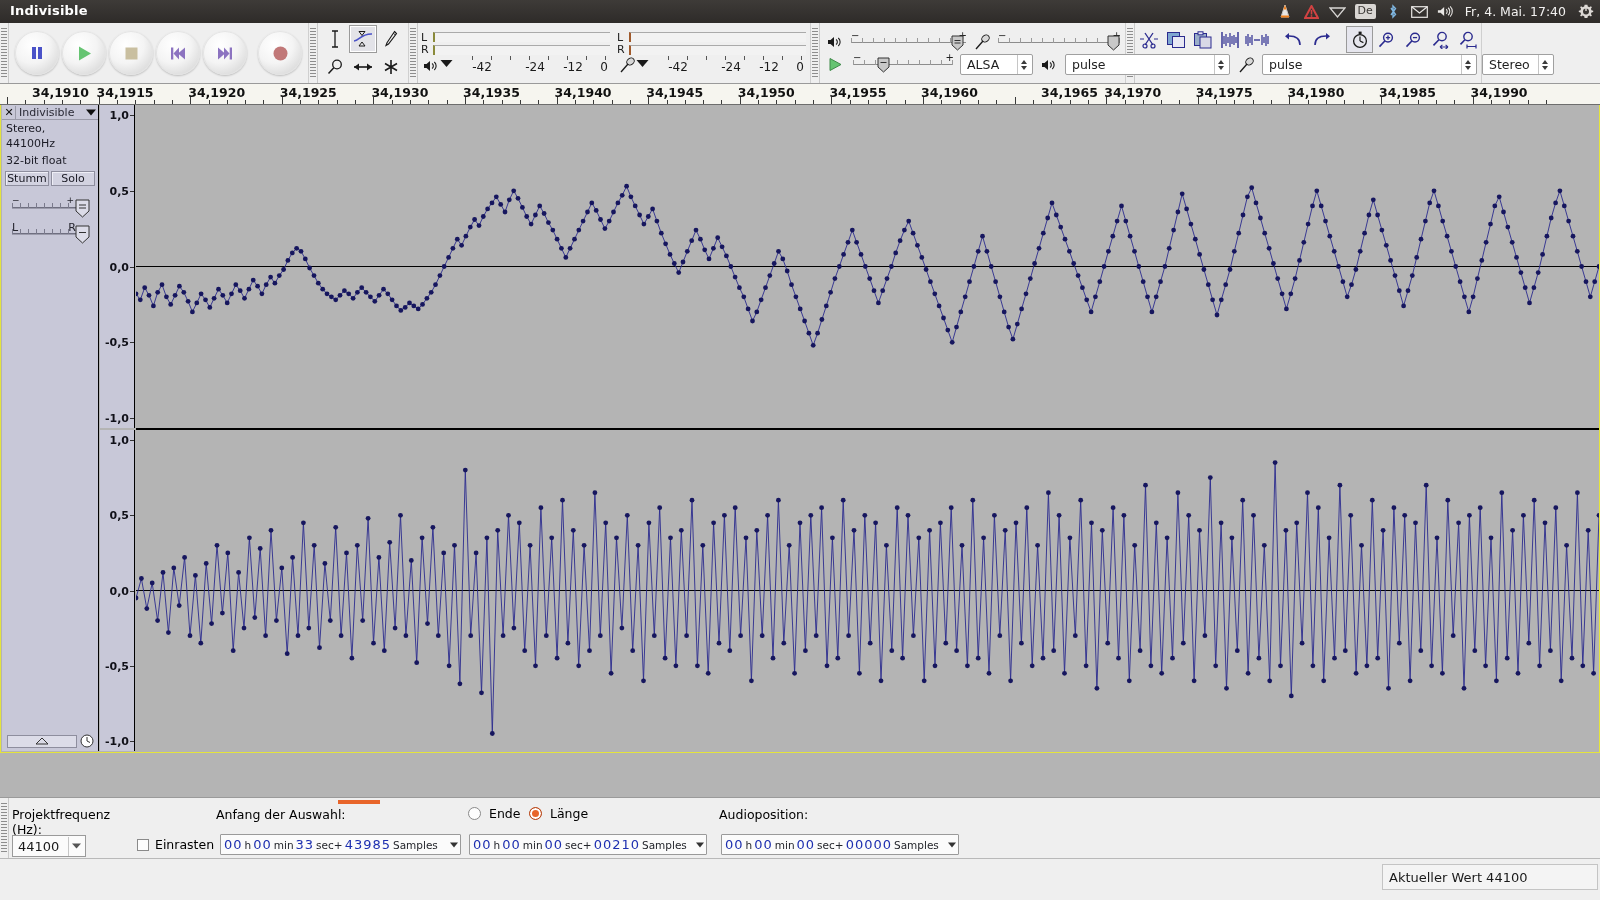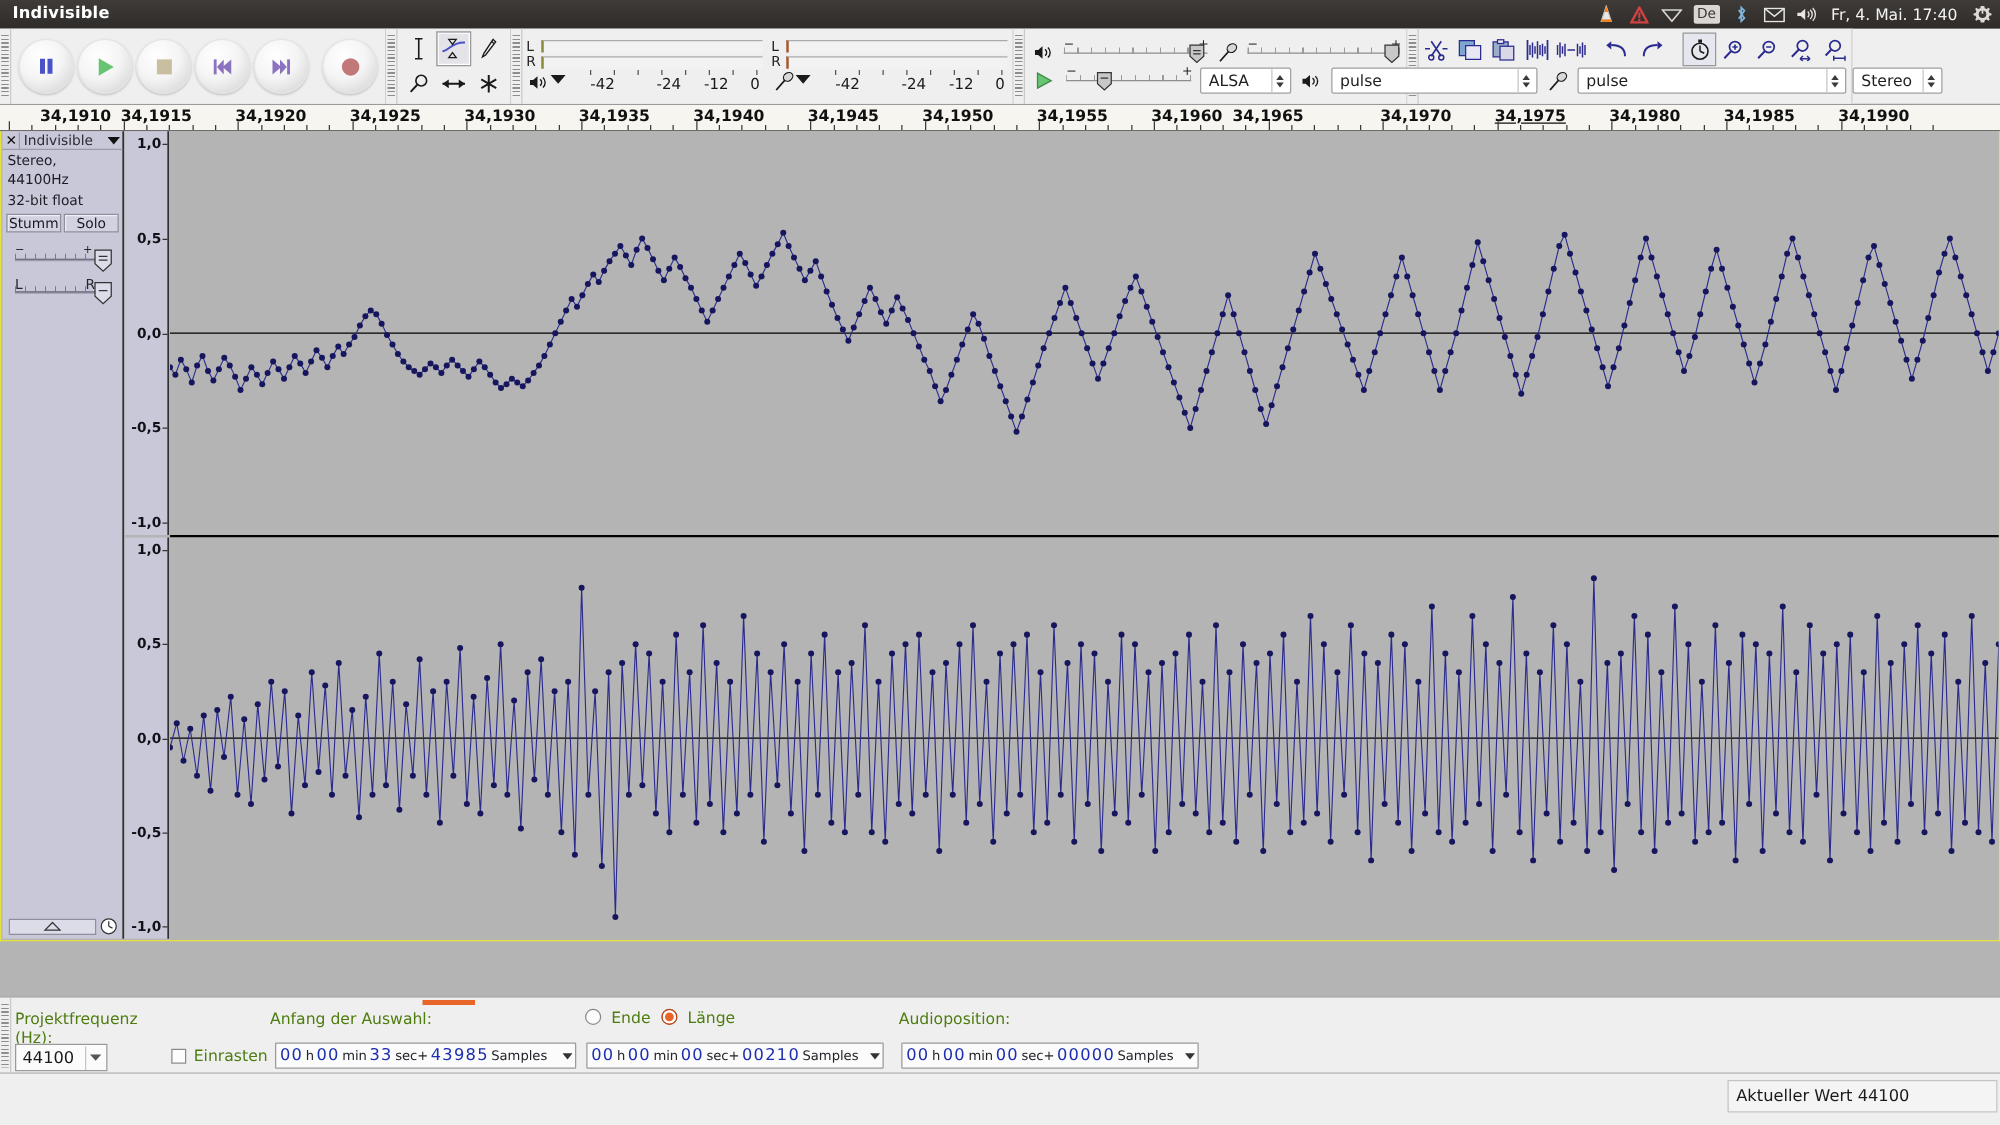--- a/index.html
+++ b/index.html
@@ -150,21 +150,21 @@
   .vr-lbl { position:absolute; right:5px; font-size:11px; font-weight:bold; color:#101018;
             transform:translateY(-50%); white-space:nowrap;}
   .vr-tick { position:absolute; right:0; width:4px; height:1px; background:#333; }
 
   .wave { position:absolute; background:#b4b4b4; overflow:hidden; }
   .wave svg { display:block; }
 
   
   .selbar { position:absolute; left:0; top:797px; width:1600px; height:61px;
             background:#efefef; border-top:1px solid #9a9a9a; }
-  .sb-lbl { position:absolute; font-size:12.5px; color:#4d7c0f; }
+  .sb-lbl { position:absolute; font-size:12.5px; color:#000000; }
   .numfield {
     position:absolute; height:21px; border:1px solid #9a9a9a; background:#fbfbfb;
     display:flex; align-items:center; padding:0 1px 0 3px; border-radius:1px;
   }
   .nf-d { font-size:13px; color:#1d2fb0; font-family:"DejaVu Sans", sans-serif;
           letter-spacing:1px; }
   .nf-u { font-size:10.5px; color:#23252b; margin:0 2px; }
   .nf-drop { width:11px; height:19px; margin-left:auto; display:flex;
              align-items:center; justify-content:center; }
   .radio { width:13px; height:13px; border-radius:50%; border:1px solid #8a8a8a;
@@ -602,23 +602,23 @@
       <span class="rlabel" style="left: 96.6px;">34,1915</span>
       <span class="rlabel" style="left: 188.2px;">34,1920</span>
       <span class="rlabel" style="left: 279.8px;">34,1925</span>
       <span class="rlabel" style="left: 371.4px;">34,1930</span>
       <span class="rlabel" style="left: 463px;">34,1935</span>
       <span class="rlabel" style="left: 554.6px;">34,1940</span>
       <span class="rlabel" style="left: 646.2px;">34,1945</span>
       <span class="rlabel" style="left: 737.8px;">34,1950</span>
       <span class="rlabel" style="left: 829.4px;">34,1955</span>
       <span class="rlabel" style="left: 921px;">34,1960</span>
-      <span class="rlabel" style="left: 986px;">34,1965</span>
+      <span class="rlabel" style="left: 1041px;">34,1965</span>
       <span class="rlabel" style="left: 1104.2px;">34,1970</span>
-      <span class="rlabel" style="left: 1195.8px; text-decoration: underline;">34,1975</span>
+      <span class="rlabel" style="left: 1195.8px;">34,1975</span>
       <span class="rlabel" style="left: 1287.4px;">34,1980</span>
       <span class="rlabel" style="left: 1379px;">34,1985</span>
       <span class="rlabel" style="left: 1470.6px;">34,1990</span>
       <span class="rtick" style="left: 7px; height: 7px;"></span>
       <span class="rtick" style="left: 25px; height: 4px;"></span>
       <span class="rtick" style="left: 44px; height: 4px;"></span>
       <span class="rtick" style="left: 62px; height: 4px;"></span>
       <span class="rtick" style="left: 80px; height: 4px;"></span>
       <span class="rtick" style="left: 99px; height: 7px;"></span>
       <span class="rtick" style="left: 117px; height: 4px;"></span>

